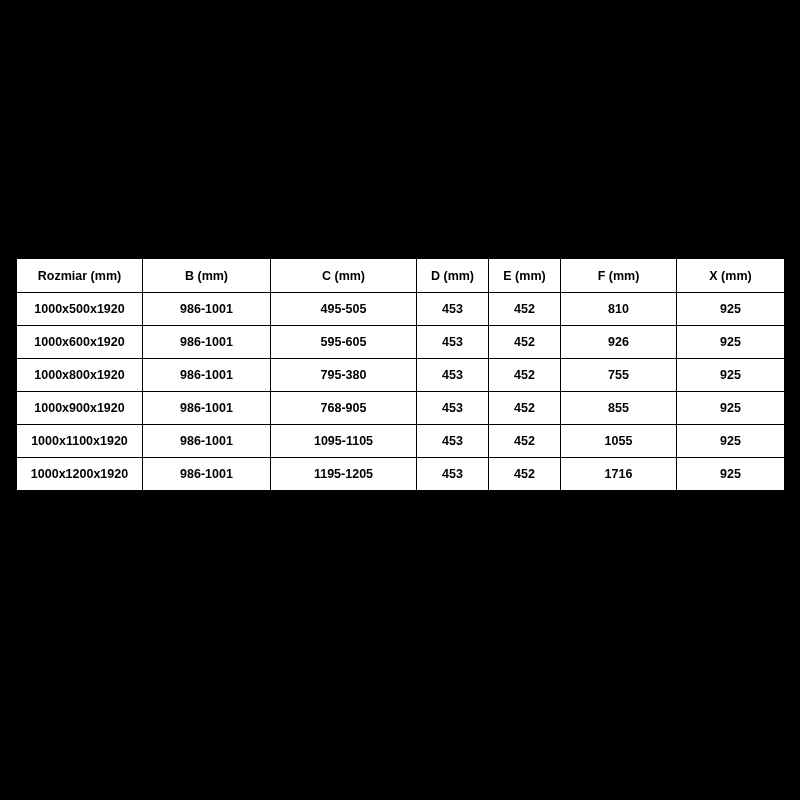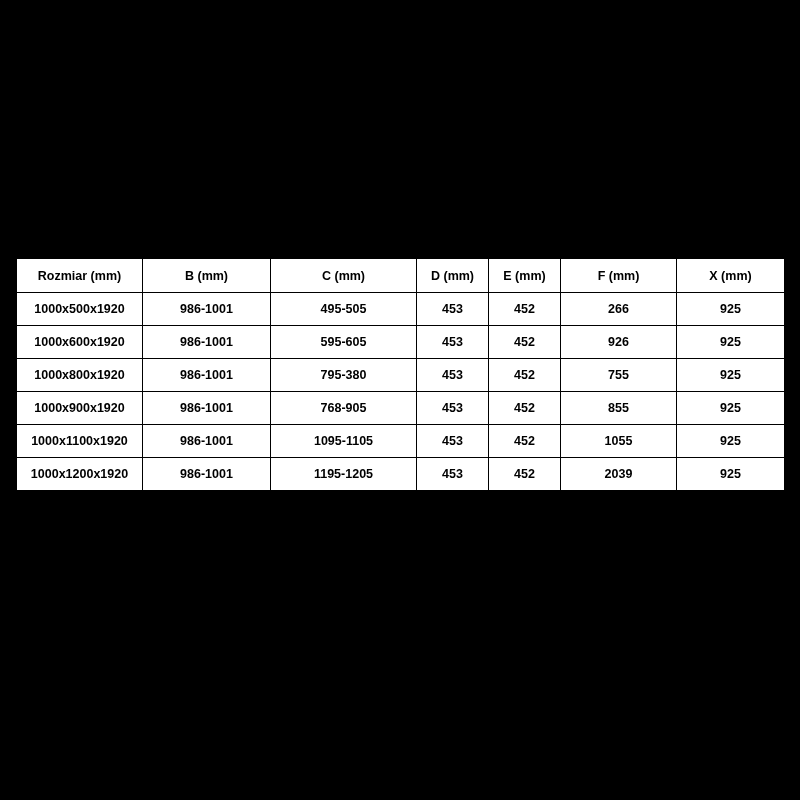--- a/index.html
+++ b/index.html
@@ -89,21 +89,21 @@
           <th>X (mm)</th>
         </tr>
       </thead>
       <tbody>
         <tr>
           <td class="size-cell">1000x500x1920</td>
           <td>986-1001</td>
           <td>495-505</td>
           <td>453</td>
           <td>452</td>
-          <td>266</td>
+          <td>810</td>
           <td>925</td>
         </tr>
         <tr>
           <td class="size-cell">1000x600x1920</td>
           <td>986-1001</td>
           <td>595-605</td>
           <td>453</td>
           <td>452</td>
           <td>926</td>
           <td>925</td>
@@ -134,19 +134,19 @@
           <td>452</td>
           <td>1055</td>
           <td>925</td>
         </tr>
         <tr>
           <td class="size-cell">1000x1200x1920</td>
           <td>986-1001</td>
           <td>1195-1205</td>
           <td>453</td>
           <td>452</td>
-          <td>2039</td>
+          <td>1716</td>
           <td>925</td>
         </tr>
       </tbody>
     </table>
   </div>
 </div>
 
 </body></html>

